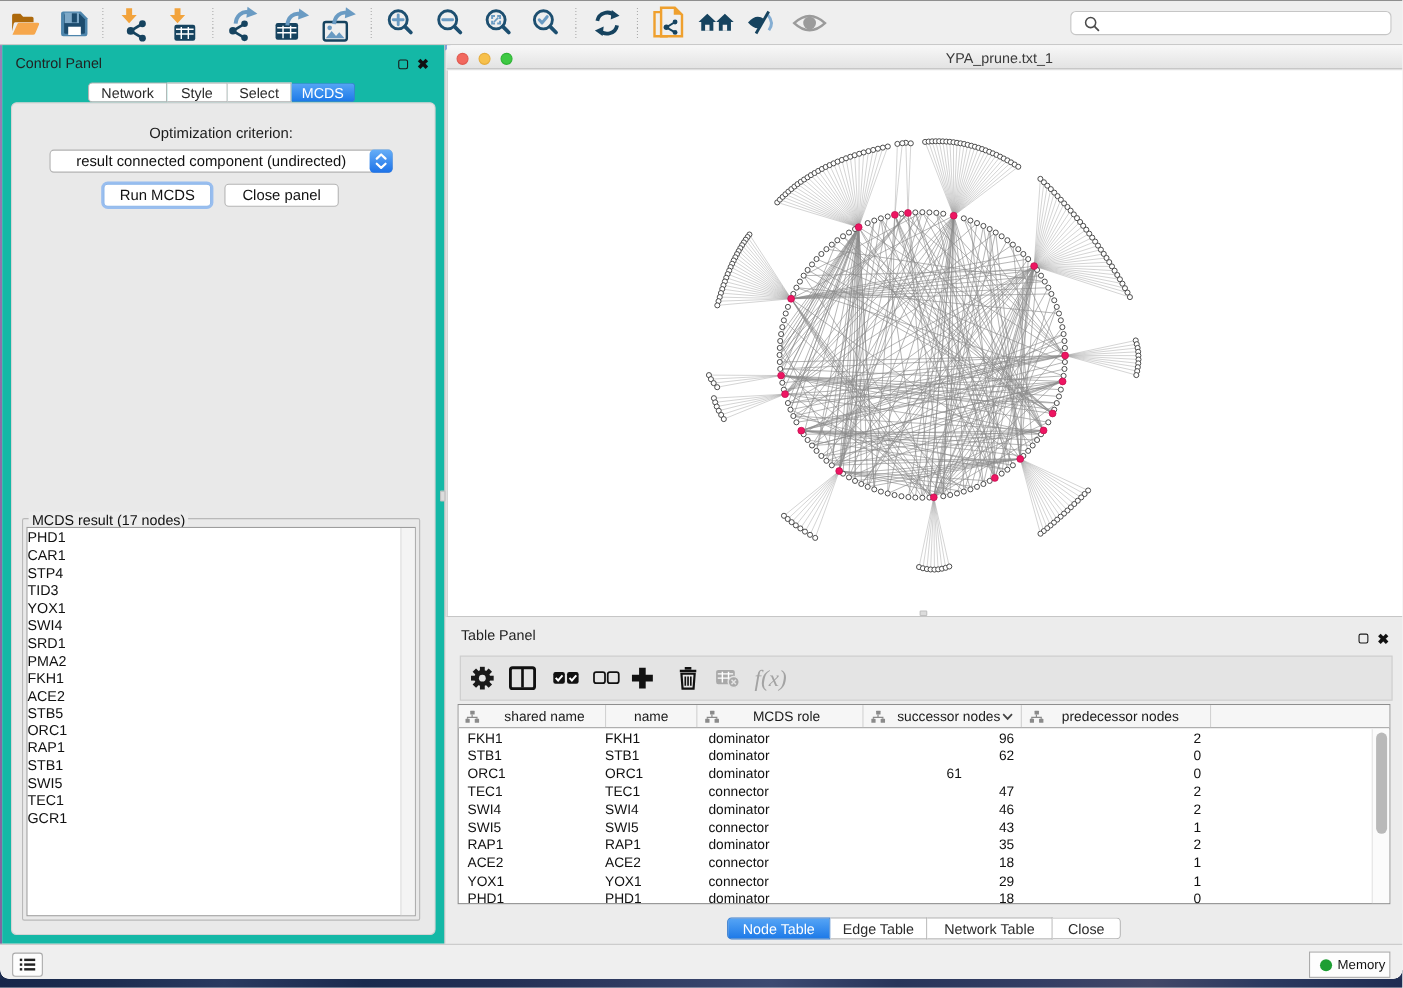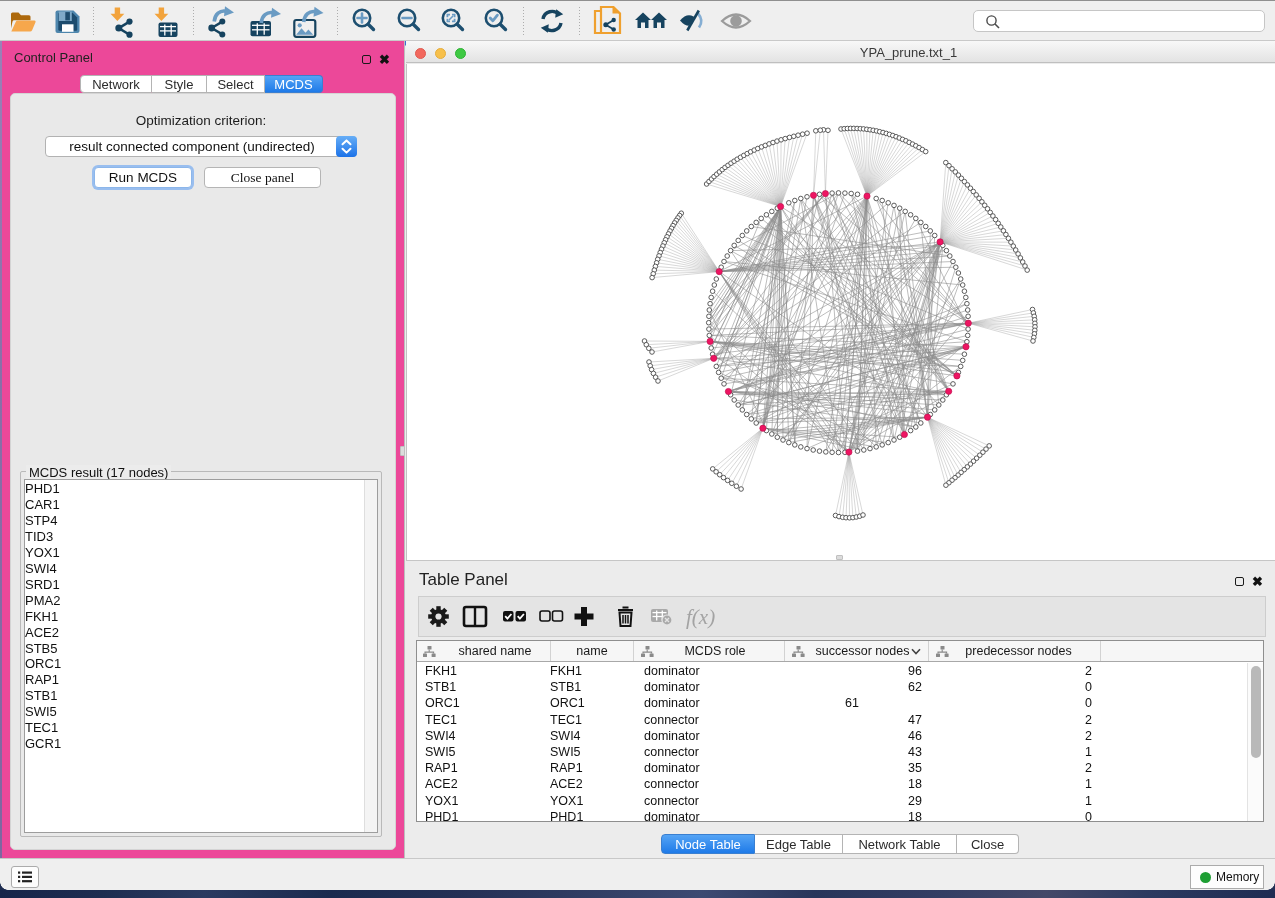--- a/index.html
+++ b/index.html
@@ -16,59 +16,59 @@
 #topline { left:0; top:0; width:1275px; height:1px; background:#8f8f8f; }
 #toolbar { left:0; top:1px; width:1275px; height:40px; background:#efefef; border-bottom:1px solid #c9c9c9; }
 .tsep { position:absolute; top:6px; height:29px; width:1px;
   background-image:repeating-linear-gradient(#adadad 0 1px, transparent 1px 3px); }
 #searchbox { position:absolute; left:973px; top:9px; width:292px; height:22px; background:#fff; border:1px solid #c6c6c6; border-radius:5px; }
 
 
 #lstrip { left:0; top:41px; width:2px; height:849px; background:linear-gradient(#9a81b8, #8a6fa8 40%, #7e66a0); }
 
 
-#cpanel { left:2px; top:41px; width:402px; height:817px; background:#ec4899; }
+#cpanel { left:2px; top:41px; width:402px; height:817px; background:#14b8a6; }
 #cp-title { position:absolute; left:12px; top:9px; font-size:13px; color:#222; }
 .winbtns { position:absolute; top:9px; }
 .sqbtn { display:inline-block; width:9px; height:9px; border:1.5px solid #1a1a1a; border-radius:2px; vertical-align:middle; }
 .xbtn { display:inline-block; font-size:13px; font-weight:bold; color:#111; vertical-align:middle; line-height:9px; }
 #cp-tabs { position:absolute; left:78px; top:34px; height:18px; }
 .tab { float:left; height:18px; line-height:17px; font-size:13px; color:#2b2b2b; background:#fff; border:1px solid #b4b4b4; border-left:none; text-align:center; box-sizing:border-box; }
 .tab.first { border-left:1px solid #b4b4b4; border-radius:4px 0 0 4px; }
 .tab.last { border-radius:0 4px 4px 0; }
 .tab.sel { background:linear-gradient(#55a4f5, #1e7ae8); color:#fff; border-color:#3a7fd0; }
 #cp-pane { position:absolute; left:8px; top:52px; width:386px; height:757px; background:#e9e9e9; border:1px solid #d4d4d4; border-radius:5px; }
 #opt-label { position:absolute; left:0; top:72px; width:398px; text-align:center; font-size:13.5px; color:#1c1c1c; }
 #dropdown { position:absolute; left:43px; top:95px; width:312px; height:21px; background:#fff; border:1px solid #b2b2b2; border-radius:4px; }
 #dropdown .dtext { position:absolute; left:0; top:0; width:292px; height:19px; line-height:19px; text-align:center; font-size:13.5px; color:#111; }
 #dropdown .dcap { position:absolute; right:-1px; top:-1px; width:21px; height:21px; border-radius:4px; background:linear-gradient(#66aef7,#1c72e8); }
 .btn { position:absolute; height:21px; background:#fff; border:1px solid #b5b5b5; border-radius:4px; font-size:13.5px; color:#111; text-align:center; line-height:19px; }
 #btn-run { left:92px; top:126px; width:98px; box-shadow:0 0 0 2px rgba(125,175,240,0.75); border-color:#8cb6ea; }
-#btn-close { left:202px; top:126px; width:117px;font-family:Liberation Serif, serif; }
+#btn-close { left:202px; top:126px; width:104px; }
 #grpbox { position:absolute; left:18px; top:424px; width:362px; height:372px; }
 #grpbox .gb-border { position:absolute; left:0; top:6px; width:100%; height:366px; border:1px solid #b9b9b9; border-radius:2px; }
 #grpbox .gb-label { position:absolute; left:6px; top:0; background:#ececec; padding:0 3px; font-size:13px; color:#111; }
 #mlist { position:absolute; left:4px; top:14px; width:354px; height:354px; background:#fff; border:1px solid #9d9d9d; }
 #mlist .sb { position:absolute; right:0; top:0; width:13px; height:100%; background:#f4f4f4; border-left:1px solid #dedede; }
 #mlist .items { position:absolute; left:0px; top:1px; font-size:13px; color:#111; line-height:15.95px; }
 
 
 #divline { left:404px; top:41px; width:1px; height:817px; background:#bdbdbd; }
 #netwin { left:406px; top:41px; width:869px; height:511px; }
 #net-titlebar { position:absolute; left:0; top:0; width:869px; height:22px; background:linear-gradient(#f8f8f8, #e3e3e3); border-bottom:1px solid #bfbfbf; }
 .tl { position:absolute; top:6.5px; width:11px; height:11px; border-radius:50%; }
 #net-title { position:absolute; left:0; top:4px; width:1005px; text-align:center; font-size:13px; color:#3a3a3a; }
 #net-canvas { position:absolute; left:0; top:23px; width:869px; height:497px; background:#fff; border-left:1px solid #c2c2c2; }
 #vgrip { left:400px; top:446px; width:5px; height:10px; background:#dcdcdc; border:1px solid #c0c0c0; border-radius:1px; }
 #hsplit { left:405px; top:561px; width:870px; height:2px; background:#ececec; }
 #hgrip { left:836px; top:555px; width:7px; height:5px; background:#dcdcdc; border:1px solid #c0c0c0; border-radius:1px; }
 
 
 #tpanel { left:405px; top:563px; width:870px; height:295px; background:#ececec; }
-#tp-title { position:absolute; left:14px; top:7px; font-size:17px; color:#222; }
+#tp-title { position:absolute; left:14px; top:7px; font-size:13px; color:#222; }
 #tp-toolbar { position:absolute; left:13px; top:33px; width:848px; height:41px; background:#e4e4e4; border:1px solid #cdcdcd; }
 #ttable { position:absolute; left:11px; top:77px; width:848px; height:182px; background:#fff; border:1px solid #8e8e8e; }
 #thead { position:absolute; left:0; top:0; width:846px; height:21px; background:#f6f6f6; border-bottom:1px solid #a8a8a8; font-size:12.5px; color:#1a1a1a; }
 .hcol { position:absolute; top:0; height:20px; line-height:20px; border-right:1px solid #d2d2d2; text-align:center; }
 .hicon { position:absolute; left:6px; top:5px; }
 #tbody { position:absolute; left:0; top:22px; width:846px; font-size:12.5px; color:#111; }
 .trow { position:absolute; height:16.2px; line-height:16.2px; }
 #tscroll { position:absolute; right:0; top:22px; width:16px; height:158px; background:#fbfbfb; border-left:1px solid #e3e3e3; }
 #tthumb { position:absolute; left:2.5px; top:3px; width:10px; height:92px; background:#b9b9b9; border-radius:5px; }
 #tp-tabs { position:absolute; left:256px; top:271px; height:20px; }
@@ -649,21 +649,21 @@
           <div class="trow" style="left:420px; top:0.0px; width:85px; text-align:right">96</div>
           <div class="trow" style="left:590px; top:0.0px; width:85px; text-align:right">2</div>
           <div class="trow" style="left:8px; top:16.2px; width:120px">STB1</div>
           <div class="trow" style="left:133px; top:16.2px; width:80px">STB1</div>
           <div class="trow" style="left:227px; top:16.2px; width:130px">dominator</div>
           <div class="trow" style="left:420px; top:16.2px; width:85px; text-align:right">62</div>
           <div class="trow" style="left:590px; top:16.2px; width:85px; text-align:right">0</div>
           <div class="trow" style="left:8px; top:32.4px; width:120px">ORC1</div>
           <div class="trow" style="left:133px; top:32.4px; width:80px">ORC1</div>
           <div class="trow" style="left:227px; top:32.4px; width:130px">dominator</div>
-          <div class="trow" style="left:428px; top:32.4px; width:85px; text-align:left">61</div>
+          <div class="trow" style="left:408px; top:32.4px; width:85px; text-align:center">61</div>
           <div class="trow" style="left:590px; top:32.4px; width:85px; text-align:right">0</div>
           <div class="trow" style="left:8px; top:48.6px; width:120px">TEC1</div>
           <div class="trow" style="left:133px; top:48.6px; width:80px">TEC1</div>
           <div class="trow" style="left:227px; top:48.6px; width:130px">connector</div>
           <div class="trow" style="left:420px; top:48.6px; width:85px; text-align:right">47</div>
           <div class="trow" style="left:590px; top:48.6px; width:85px; text-align:right">2</div>
           <div class="trow" style="left:8px; top:64.8px; width:120px">SWI4</div>
           <div class="trow" style="left:133px; top:64.8px; width:80px">SWI4</div>
           <div class="trow" style="left:227px; top:64.8px; width:130px">dominator</div>
           <div class="trow" style="left:420px; top:64.8px; width:85px; text-align:right">46</div>

